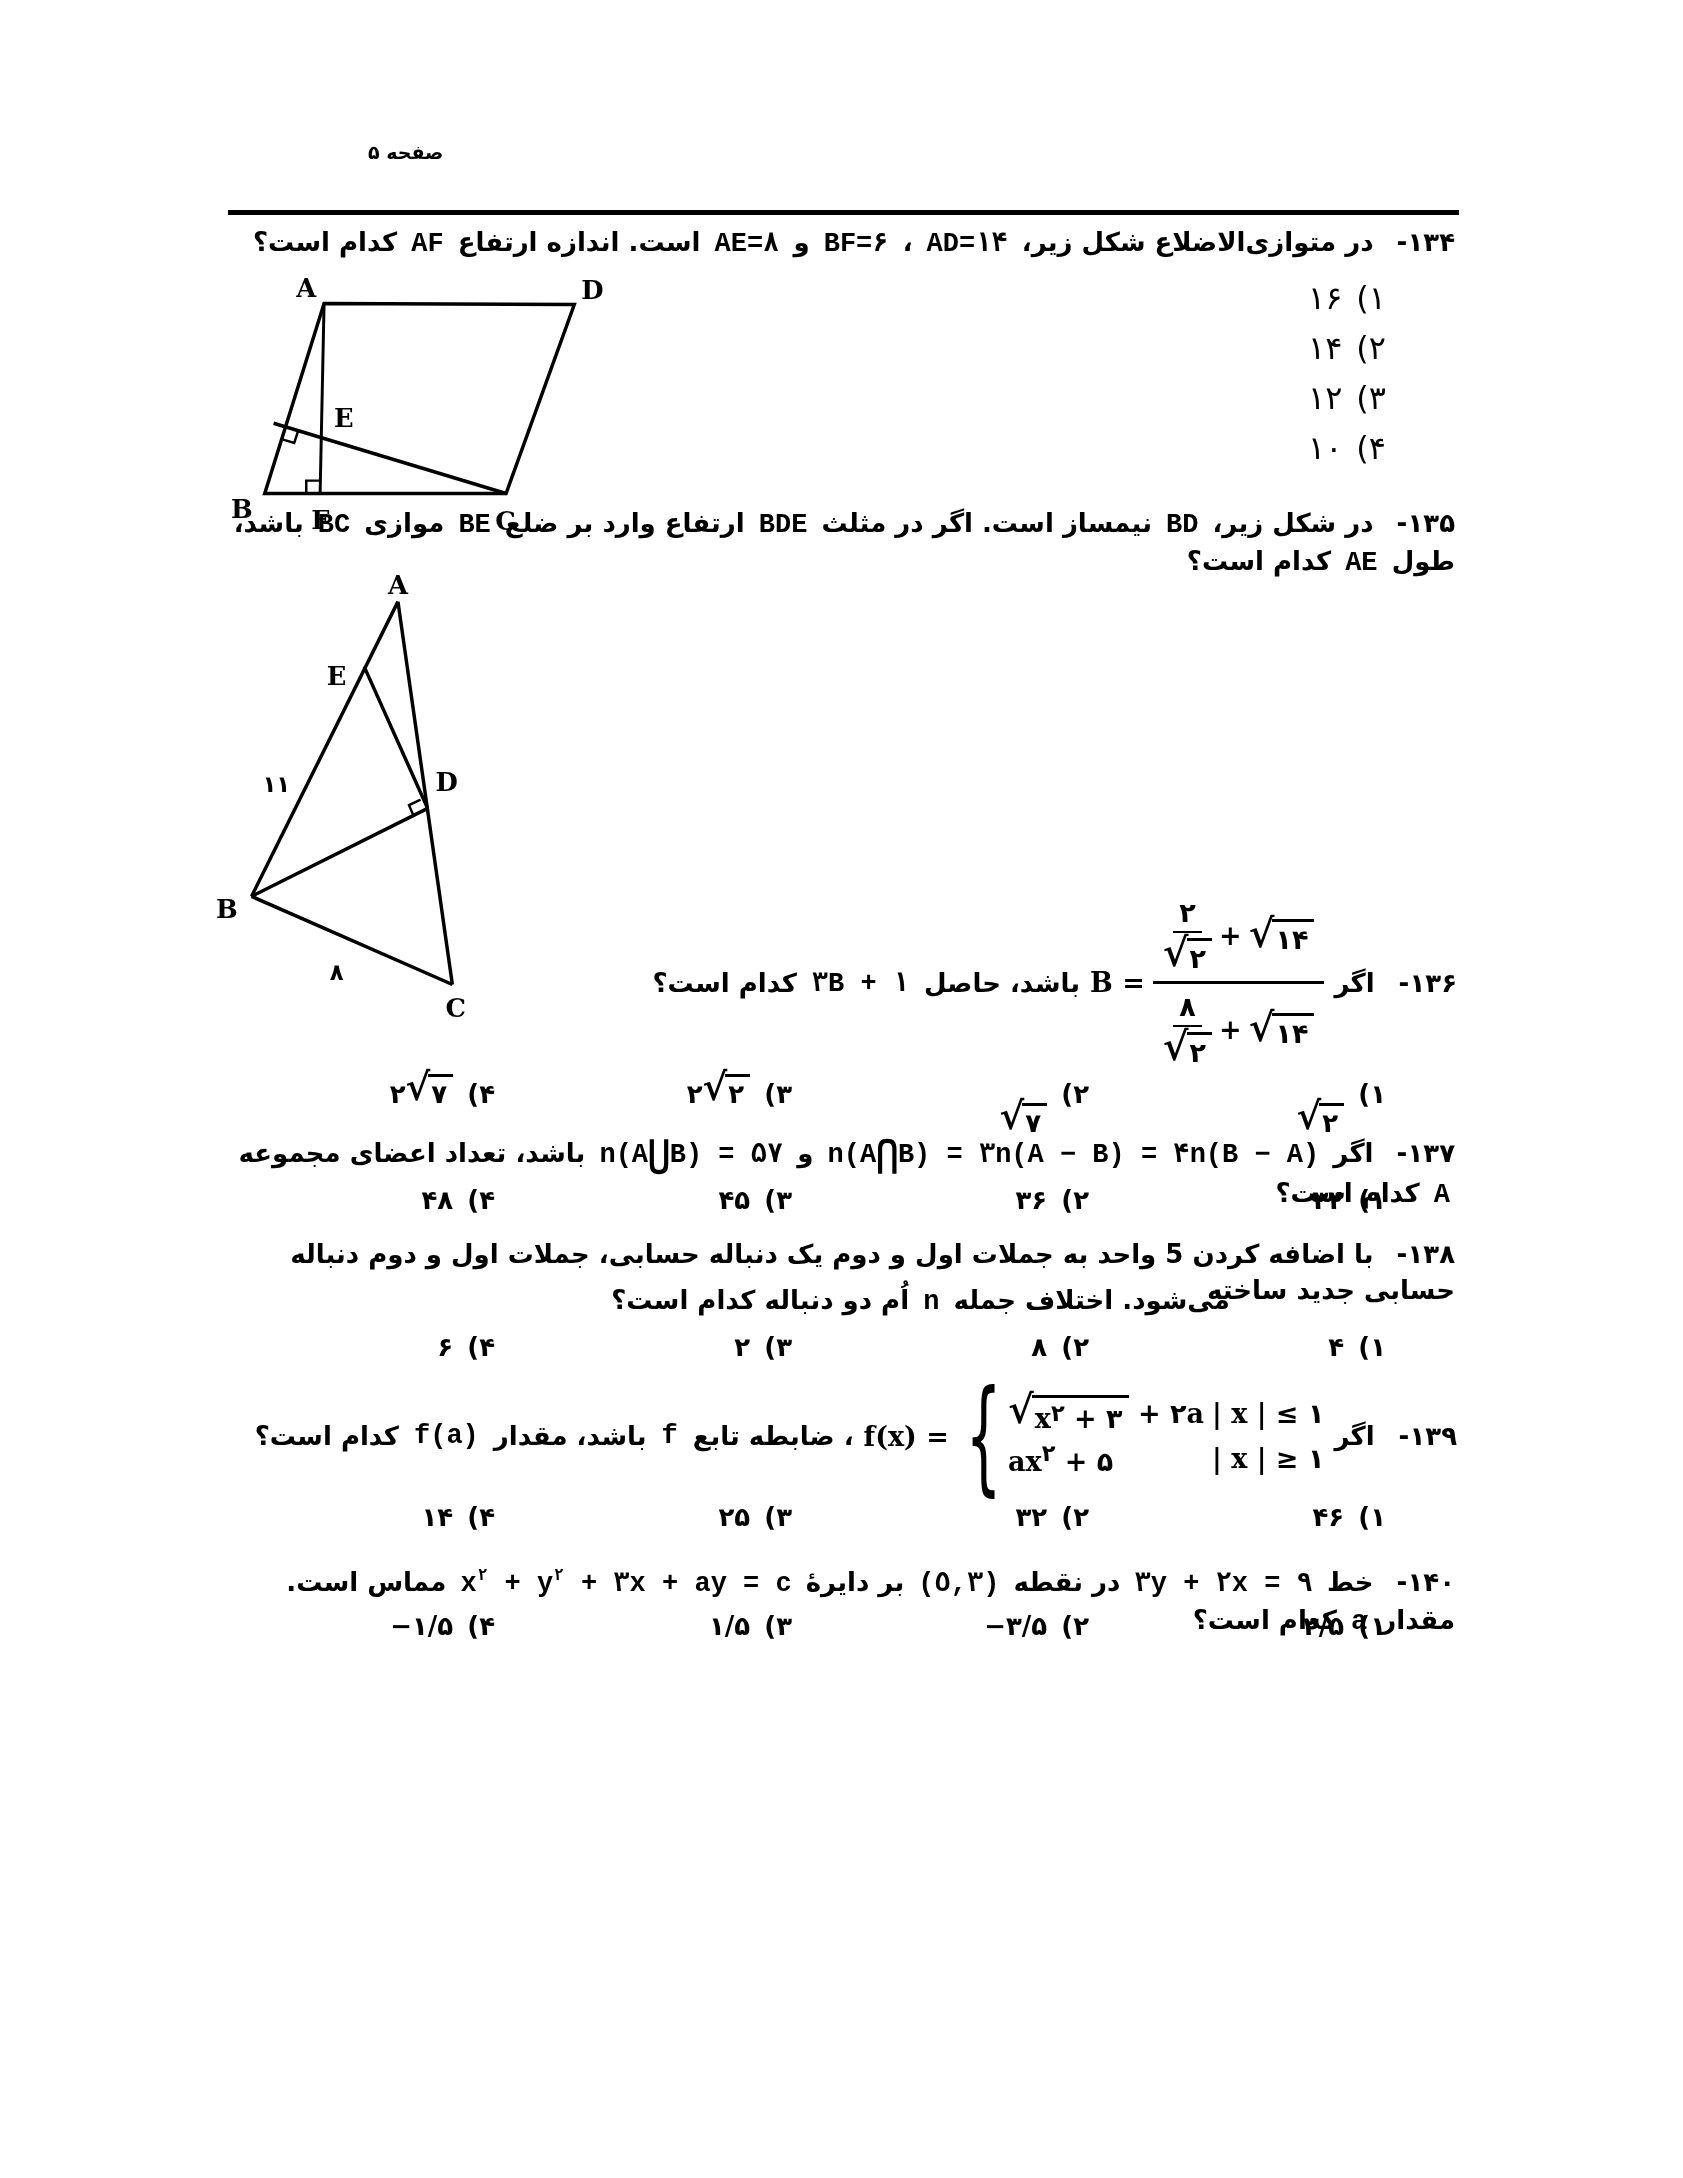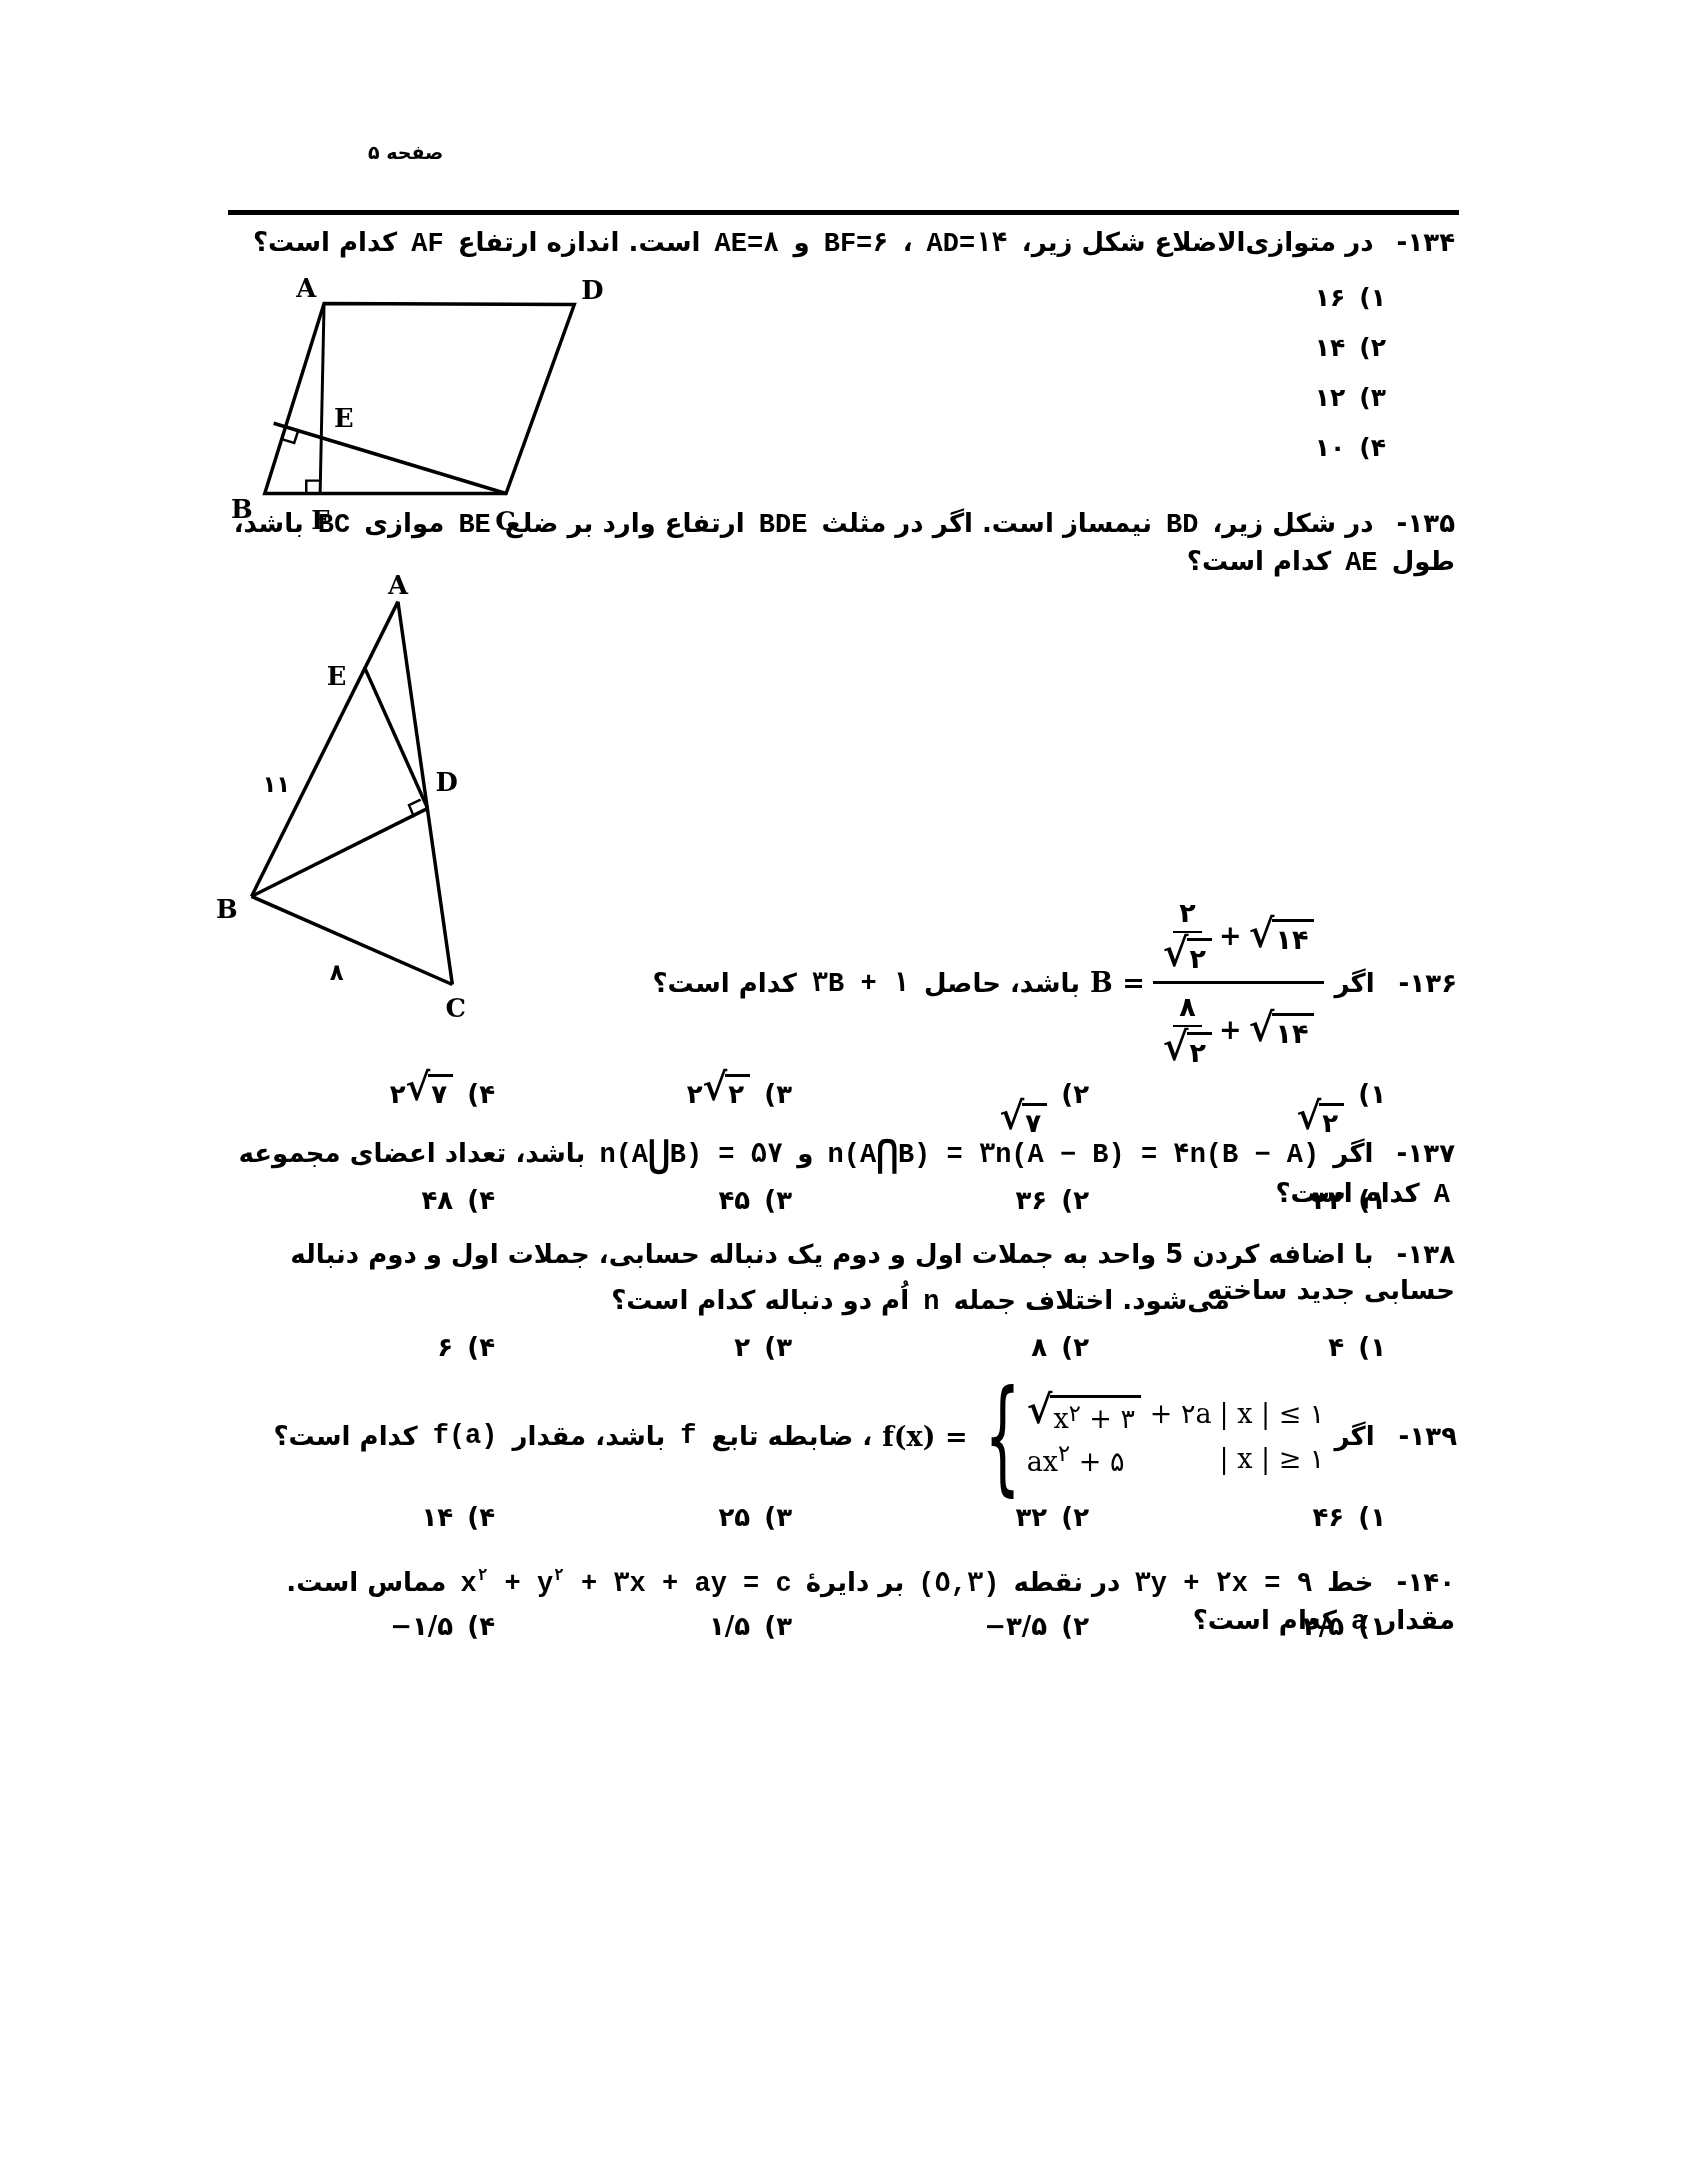--- a/index.html
+++ b/index.html
@@ -31,25 +31,25 @@
   .sq{display:inline-flex;align-items:flex-start;line-height:1;}
   .sq::before{content:"√";font-size:1.45em;line-height:.72;margin-right:-2px;font-weight:bold;}
   .sq .bar{border-top:3px solid #000;padding:4px 6px 0 3px;line-height:1;}
   .sq .bar sup{vertical-align:7px;}
   
   .cases{display:inline-flex;align-items:center;direction:ltr;}
   .brace{display:inline-block;font-size:71px;font-weight:400;line-height:1;
          transform:scale(.8,1.75);transform-origin:center;margin:0 2px 0 4px;
          font-family:"DejaVu Sans",sans-serif;}
   .cases-rows{display:grid;grid-template-columns:auto auto;column-gap:59px;row-gap:26px;
-         align-items:center;font-family:"DejaVu Serif","DejaVu Sans",serif;font-size:27px;font-weight:normal;gap:8px;}
+         align-items:center;font-family:"DejaVu Serif","DejaVu Sans",serif;font-size:27px;font-weight:bold;gap:8px;}
   .cases-rows .expr{justify-self:start;}
   .cases-rows .cond{justify-self:start;}
   
-  .opt-col{position:absolute;direction:rtl;text-align:right;font-size:25px;font-weight:bold;}
+  .opt-col{position:absolute;direction:rtl;text-align:right;font-size:32px;font-weight:normal;}
   .opt-col .opt-row{height:50px;line-height:50px;}
   .opt-col.tight .opt-row{height:48px;line-height:48px;}
   .opt-grid{position:absolute;right:297px;width:1188px;direction:rtl;display:flex;
         font-size:26px;font-weight:bold;line-height:40px;}
   .opt-cell{width:297px;text-align:right;}
   .opt-label{margin-left:14px;}
   .opt-val{direction:ltr;unicode-bidi:isolate;}
   .mval{direction:ltr;unicode-bidi:isolate;display:inline-flex;align-items:flex-start;
         font-family:"DejaVu Serif","DejaVu Sans",serif;}
   

